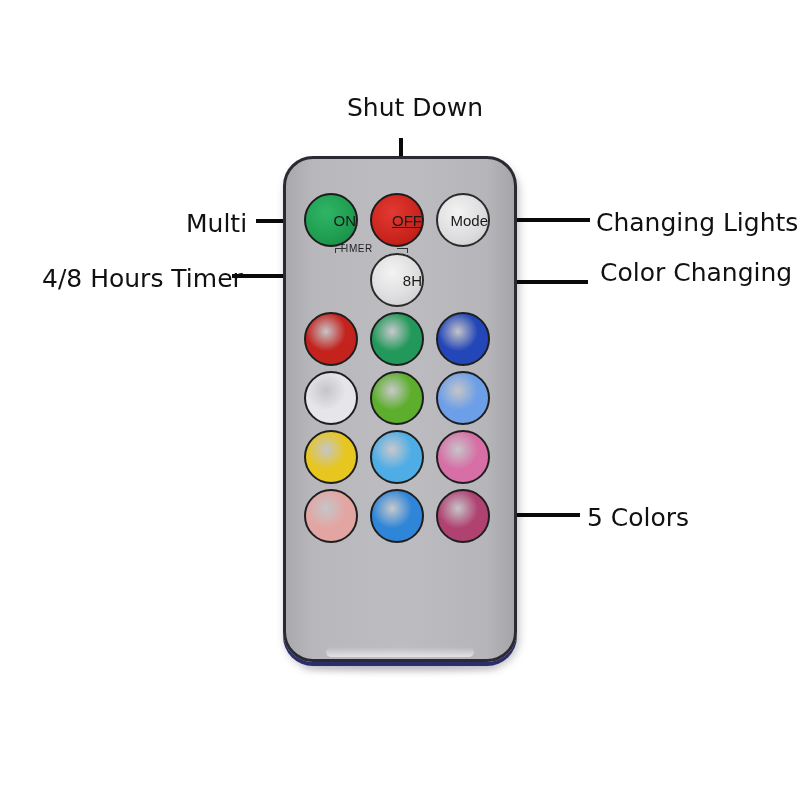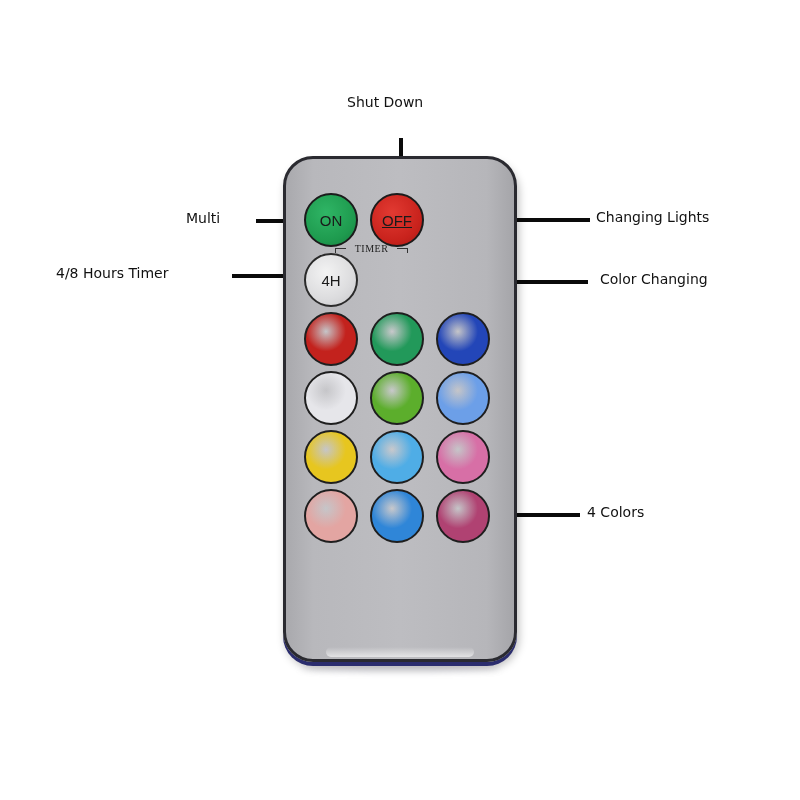--- a/index.html
+++ b/index.html
@@ -1,78 +1,81 @@
 <!DOCTYPE html>
 <html><head>
 <meta charset="utf-8">
 <style>
   html, body { margin:0; padding:0; background:#ffffff; }
   body { width:800px; height:800px; position:relative; overflow:hidden;
          font-family:"DejaVu Sans", sans-serif; }
-  .label { position:absolute; color:#111; font-size:14px; white-space:nowrap; line-height:1; }
+  .label { position:absolute; color:#111; font-size:25px; white-space:nowrap; line-height:1; }
   .line { position:absolute; background:#0a0a0a; }
   .remote { position:absolute; left:283px; top:156px; width:234px; height:506px;
             background:linear-gradient(90deg,#a9a9ad 0%,#b8b8bc 12%,#bdbdc1 50%,#b6b6ba 88%,#a5a5a9 100%);
             border:3px solid #2a2a30; border-radius:30px; box-sizing:border-box;
             box-shadow: 0 4px 0 #2b2d6e, 2px 6px 8px rgba(0,0,0,0.25); }
   .remote-bottom-gloss { position:absolute; left:40px; right:40px; bottom:2px; height:10px;
             background:linear-gradient(180deg, rgba(255,255,255,0), rgba(255,255,255,0.6)); border-radius:10px; }
   .btn { position:absolute; width:54px; height:54px; border-radius:50%;
          border:2px solid #2a2a2a; box-sizing:border-box;
-         display:flex; align-items:center; justify-content:center;
+         display:flex; align-items:center; justify-content:flex-end;
          color:#1a1a1a; font-size:14px; cursor:pointer; }
   .btn.light { background:radial-gradient(circle at 40% 35%, #f3f3f3 0%, #dcdcde 60%, #c7c7ca 100%); }
   .btn .txt { font-family:"Liberation Sans", sans-serif; font-size:15px; }
   .btn .txt.small { font-size:10px; letter-spacing:-0.5px; font-family:"Liberation Sans", sans-serif; transform:scaleX(0.85); }
   .timer { position:absolute; left:53px; top:84px; width:65px; font-size:10px; color:#222;
-           text-align:center; letter-spacing:0.5px; font-family:Liberation Serif, serif; }
+           letter-spacing:0.5px; font-family:Liberation Sans, sans-serif; }
   .timer:before, .timer:after { content:""; position:absolute; top:5px; width:10px; height:4px;
            border-top:1px solid #333; }
   .timer:before { left:-4px; border-left:1px solid #333; }
   .timer:after { right:-4px; border-right:1px solid #333; }
   .shadow-base { position:absolute; left:300px; top:664px; width:200px; height:8px;
            background:rgba(120,120,140,0.25); border-radius:50%; filter:blur(3px); }
 </style>
 </head>
 <body>
 
 <div class="label" style="left:347px; top:95px;">Shut Down</div>
 <div class="line" style="left:399px; top:138px; width:4px; height:55px;"></div>
 
 <div class="label" style="left:186px; top:211px;">Multi</div>
 <div class="line" style="left:256px; top:219px; width:56px; height:4px;"></div>
 
-<div class="label" style="left:56px; top:266px;">4/8 Hours Timer</div>
+<div class="label" style="left:42px; top:266px;">4/8 Hours Timer</div>
 <div class="line" style="left:232px; top:274px; width:70px; height:4px;"></div>
 
 <div class="label" style="left:596px; top:210px;">Changing Lights</div>
 <div class="line" style="left:495px; top:218px; width:95px; height:4px;"></div>
 
-<div class="label" style="left:600px; top:272px;">Color Changing</div>
+<div class="label" style="left:600px; top:260px;">Color Changing</div>
 <div class="line" style="left:496px; top:280px; width:92px; height:4px;"></div>
 
-<div class="label" style="left:587px; top:505px;">4 Colors</div>
+<div class="label" style="left:587px; top:505px;">5 Colors</div>
 <div class="line" style="left:496px; top:513px; width:84px; height:4px;"></div>
 
 <div class="shadow-base"></div>
 
 <div class="remote">
   <div class="remote-bottom-gloss"></div>
 
   <div class="btn" style="left:18px; top:34px; background:radial-gradient(circle at 40% 35%, #2fb565 0%, #1e9a4e 65%, #187c3f 100%); border-color:#1b1b1b;">
     <span class="txt">ON</span>
   </div>
   <div class="btn" style="left:84px; top:34px; background:radial-gradient(circle at 40% 35%, #e23a32 0%, #c8221c 65%, #a51a15 100%); border-color:#1b1b1b;text-decoration:underline;">
     <span class="txt">OFF</span>
   </div>
+  <div class="btn light" style="left:150px; top:34px;">
+    <span class="txt">Mode</span>
+  </div>
 
   <div class="timer">TIMER</div>
 
-  <div class="btn light" style="left:18px; top:94px;">
-    <span class="txt">4H</span>
+  <div class="btn light" style="left:84px; top:94px;">
+    <span class="txt">8H</span>
   </div>
 
   <div id="color-grid">
       <div class="btn" style="left: 18px; top: 153px; background: radial-gradient(circle at 40% 35%, rgba(255, 255, 255, 0.18) 0%, rgb(195, 34, 29) 45%, rgb(195, 34, 29) 100%); border-color: rgb(30, 30, 30);"></div>
       <div class="btn" style="left: 84px; top: 153px; background: radial-gradient(circle at 40% 35%, rgba(255, 255, 255, 0.18) 0%, rgb(34, 153, 90) 45%, rgb(34, 153, 90) 100%); border-color: rgb(30, 30, 30);"></div>
       <div class="btn" style="left: 150px; top: 153px; background: radial-gradient(circle at 40% 35%, rgba(255, 255, 255, 0.18) 0%, rgb(35, 70, 184) 45%, rgb(35, 70, 184) 100%); border-color: rgb(30, 30, 30);"></div>
       <div class="btn" style="left: 18px; top: 212px; background: radial-gradient(circle at 40% 35%, rgba(255, 255, 255, 0.18) 0%, rgb(230, 230, 234) 45%, rgb(230, 230, 234) 100%); border-color: rgb(30, 30, 30);"></div>
       <div class="btn" style="left: 84px; top: 212px; background: radial-gradient(circle at 40% 35%, rgba(255, 255, 255, 0.18) 0%, rgb(92, 174, 44) 45%, rgb(92, 174, 44) 100%); border-color: rgb(30, 30, 30);"></div>
       <div class="btn" style="left: 150px; top: 212px; background: radial-gradient(circle at 40% 35%, rgba(255, 255, 255, 0.18) 0%, rgb(108, 159, 232) 45%, rgb(108, 159, 232) 100%); border-color: rgb(30, 30, 30);"></div>
       <div class="btn" style="left: 18px; top: 271px; background: radial-gradient(circle at 40% 35%, rgba(255, 255, 255, 0.18) 0%, rgb(231, 198, 31) 45%, rgb(231, 198, 31) 100%); border-color: rgb(30, 30, 30);"></div>

